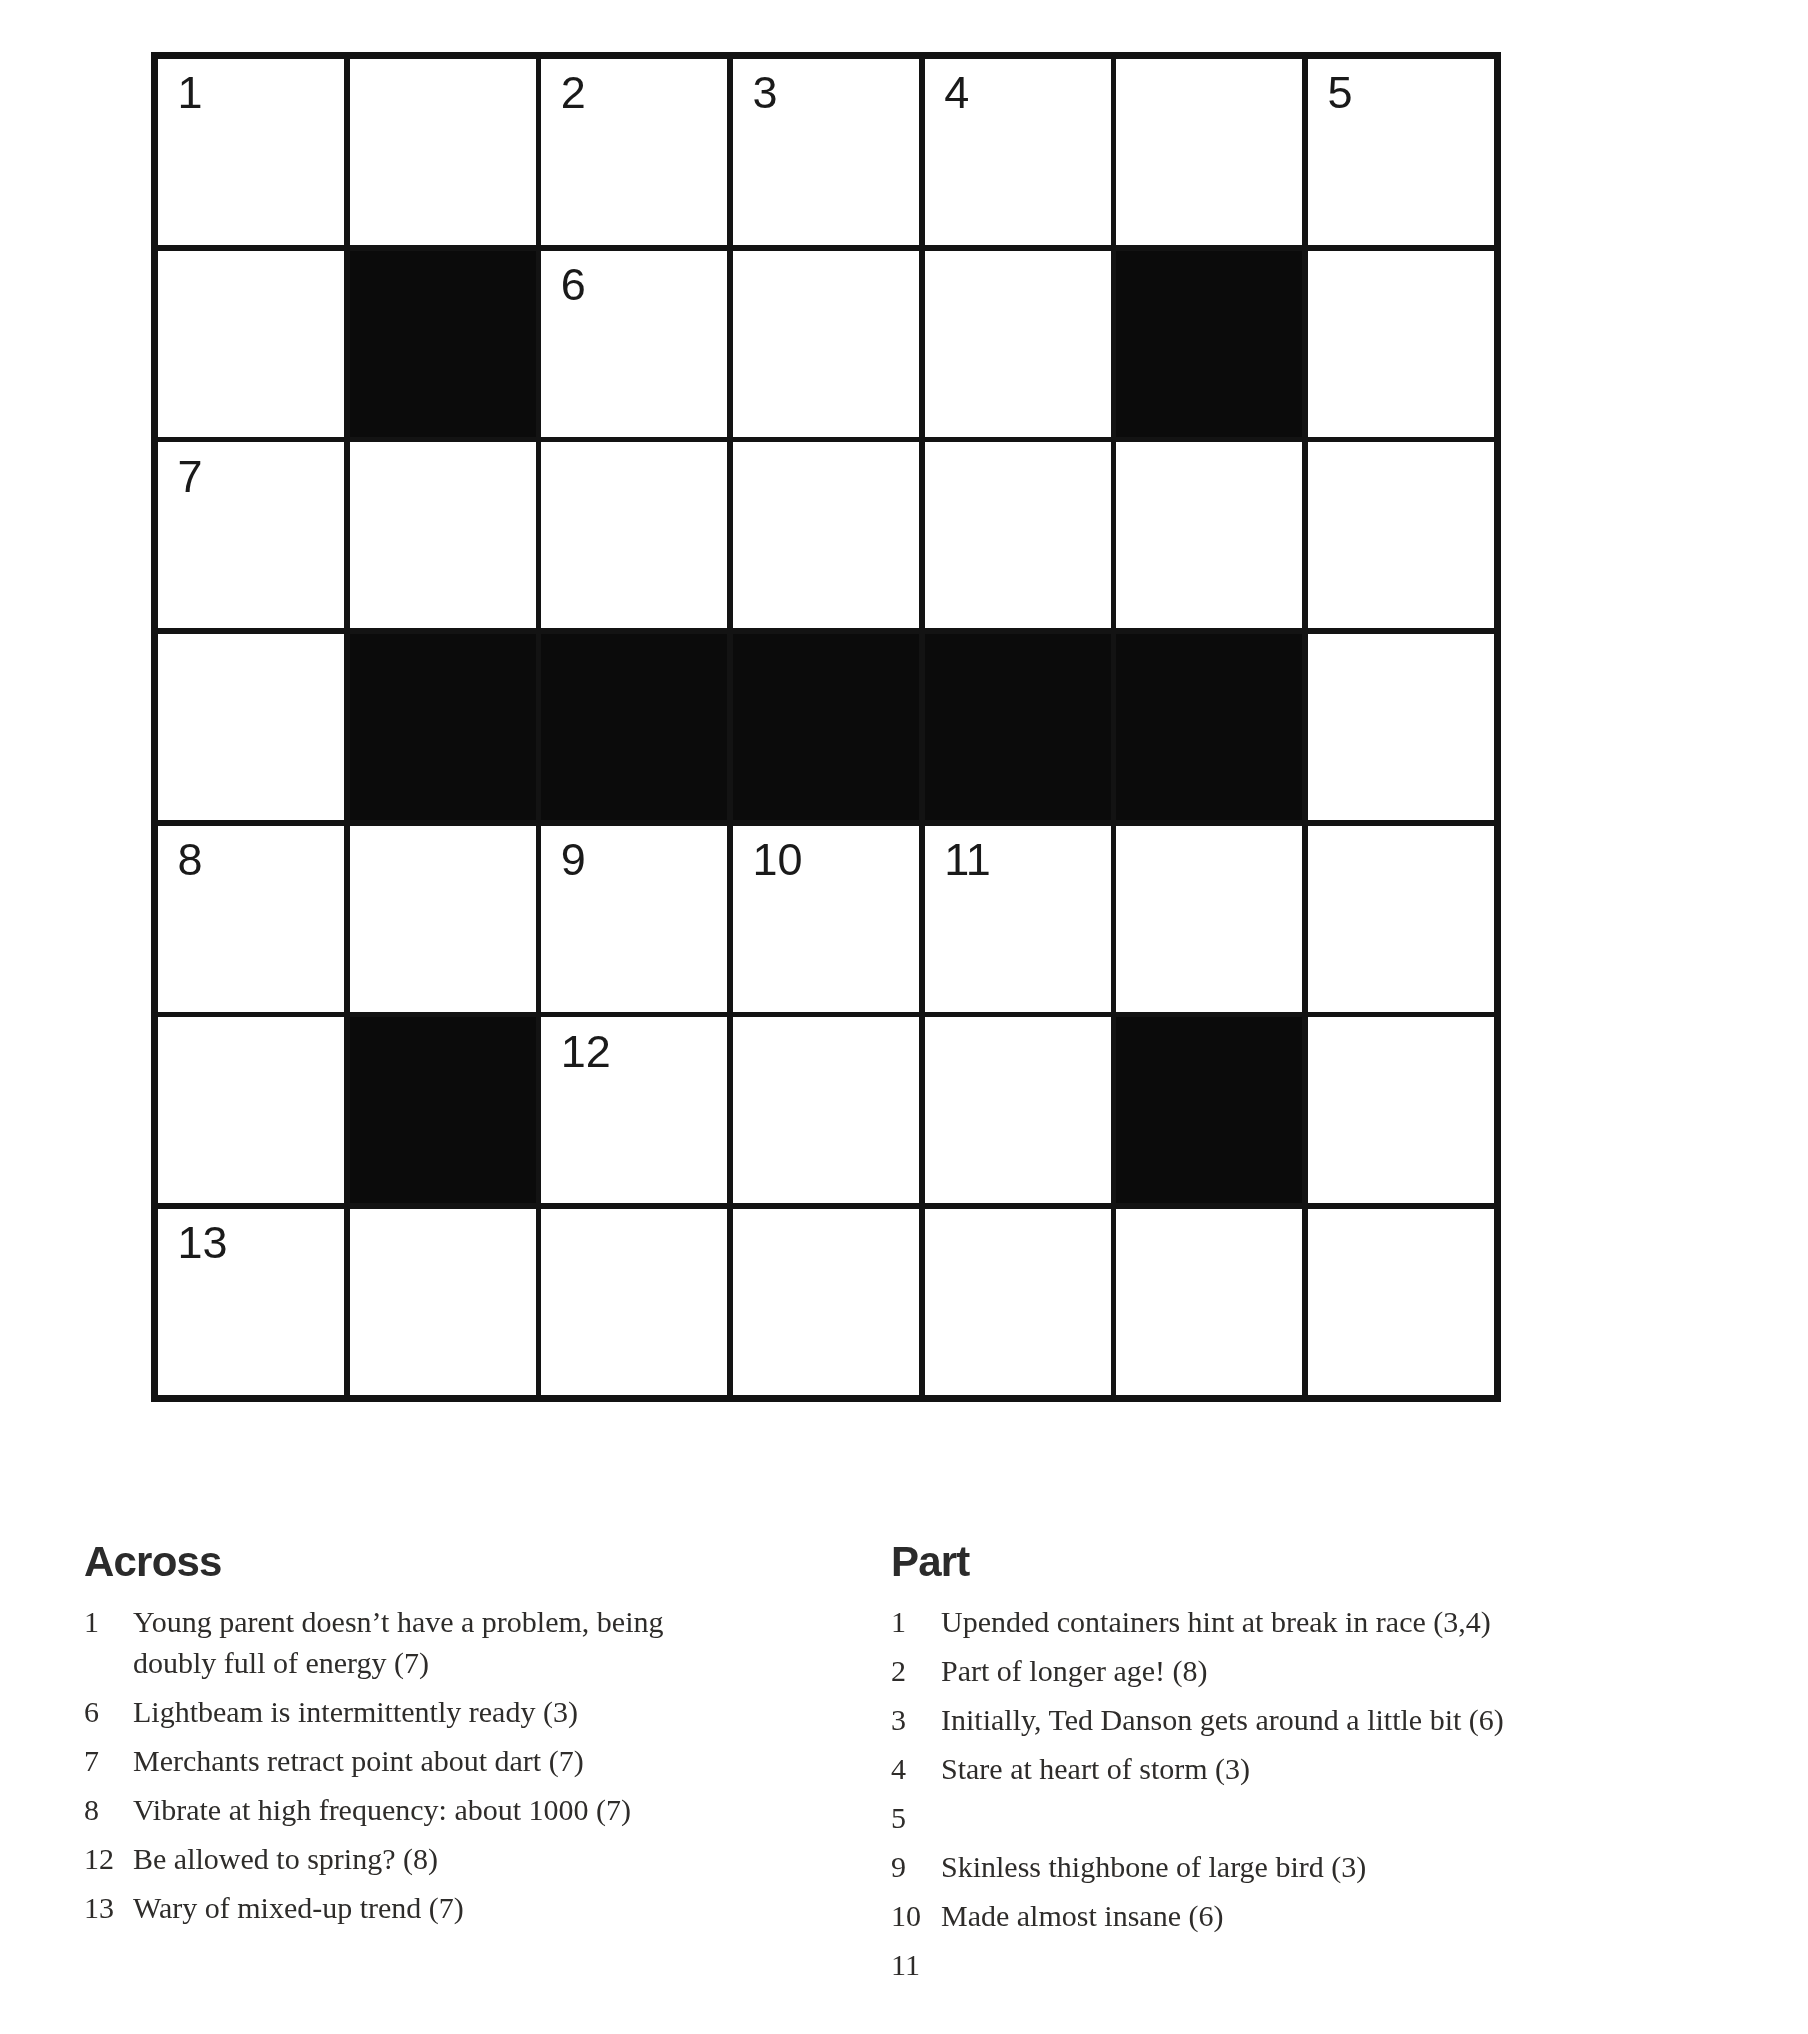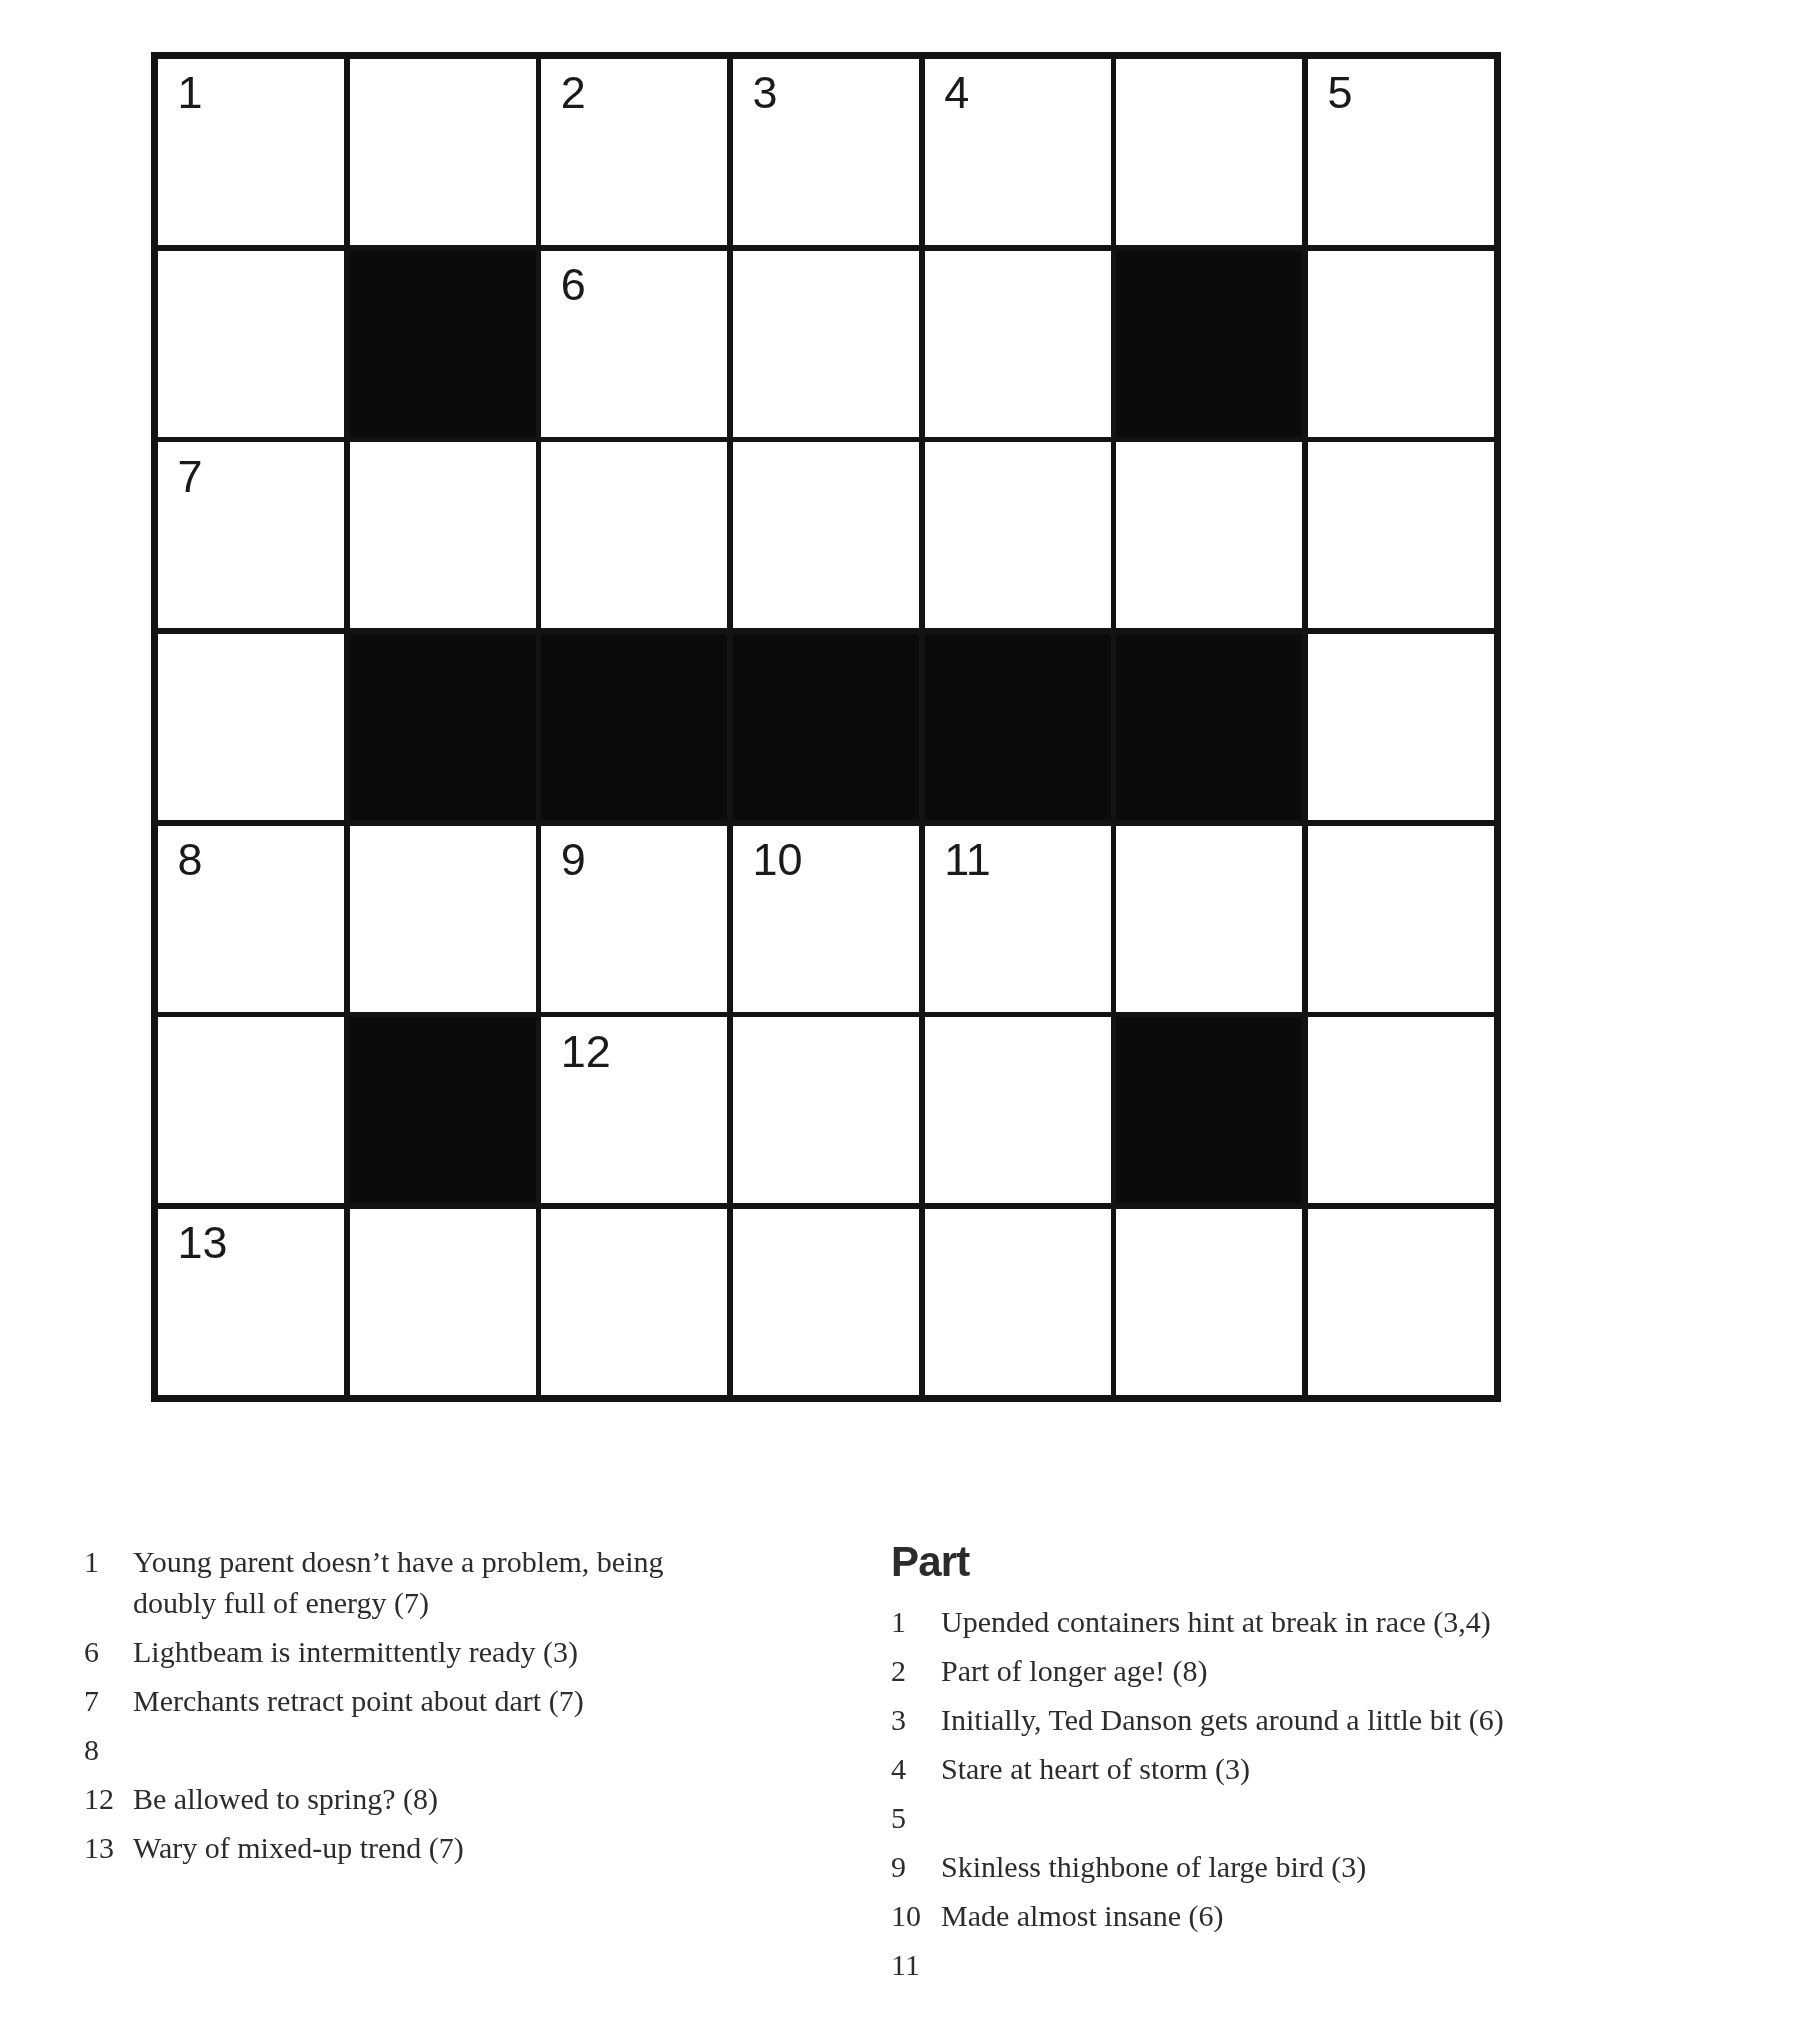--- a/index.html
+++ b/index.html
@@ -141,36 +141,38 @@
       </div>
       <div class="cell"></div>
       <div class="cell"></div>
       <div class="cell"></div>
       <div class="cell"></div>
       <div class="cell"></div>
       <div class="cell"></div>
     </div>
 
   <section id="across-sec" class="clue-col">
+    <h2 class="clue-heading">Across</h2>
     <ol id="across-list" class="clue-list">
         <li class="clue">
           <span class="clue-number">1</span>
           <span class="clue-text">Young parent doesn’t have a problem, being
 doubly full of energy (7)</span>
         </li>
         <li class="clue">
           <span class="clue-number">6</span>
           <span class="clue-text">Lightbeam is intermittently ready (3)</span>
         </li>
         <li class="clue">
           <span class="clue-number">7</span>
           <span class="clue-text">Merchants retract point about dart (7)</span>
         </li>
         <li class="clue">
           <span class="clue-number">8</span>
+          <span class="clue-text">Vibrate at high frequency: about 1000 (7)</span>
         </li>
         <li class="clue">
           <span class="clue-number">12</span>
           <span class="clue-text">Be allowed to spring? (8)</span>
         </li>
         <li class="clue">
           <span class="clue-number">13</span>
           <span class="clue-text">Wary of mixed-up trend (7)</span>
         </li>
       </ol>

